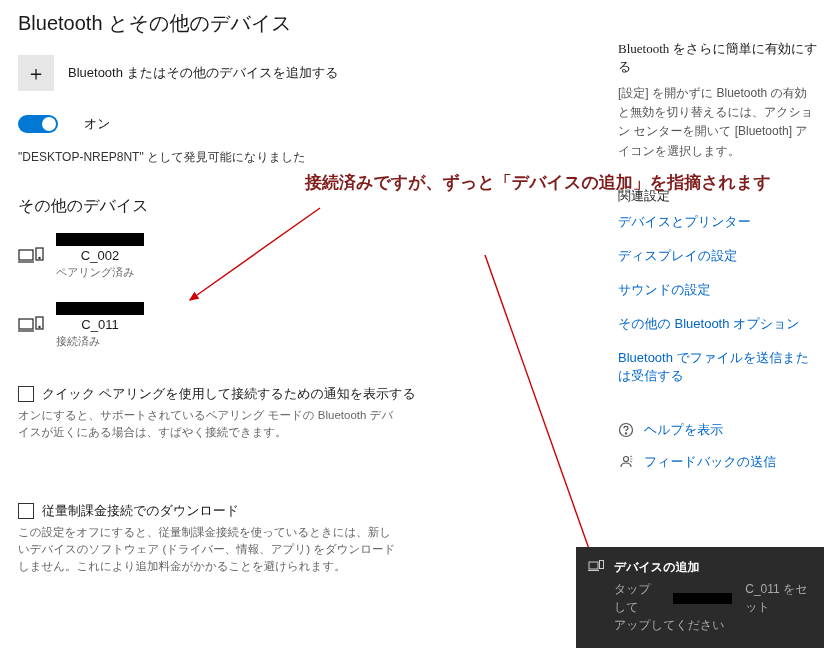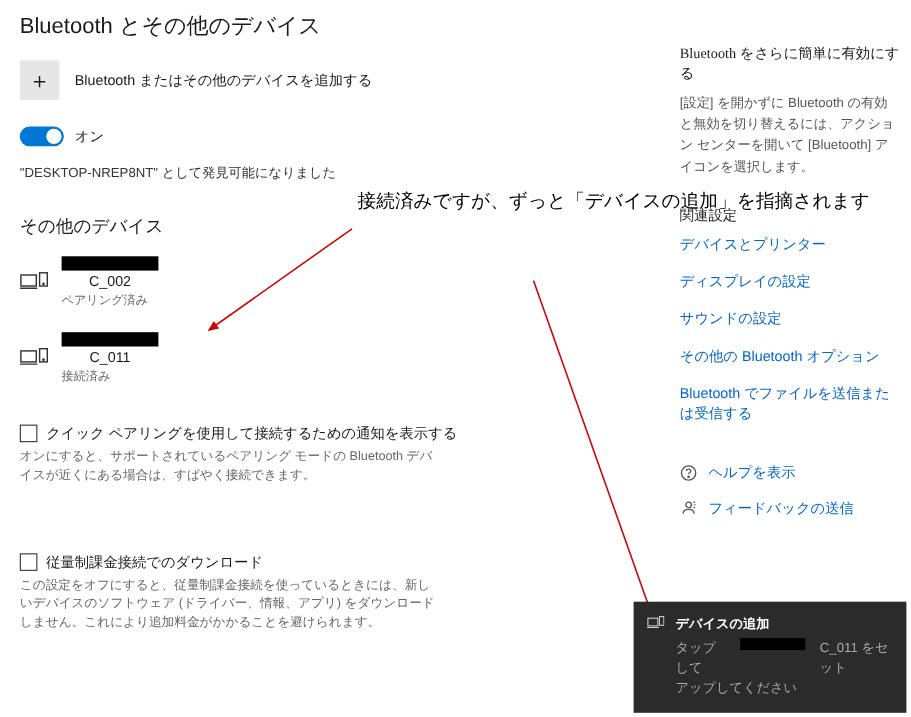--- a/index.html
+++ b/index.html
@@ -47,21 +47,21 @@
     font-size: 20px;
     cursor: pointer;
   }
   .section-label {
     font-size: 13px;
     margin-bottom: 6px;
   }
   .toggle-row {
     display: flex;
     align-items: center;
-    gap: 10px;
+    gap: 26px;
     margin-bottom: 16px;
   }
   .toggle {
     width: 40px;
     height: 18px;
     border-radius: 10px;
     background: #0078d4;
     position: relative;
     cursor: pointer;
   }
@@ -159,25 +159,25 @@
   }
   .icon-link .ico {
     width: 16px; height: 16px;
     display: flex; align-items: center; justify-content: center;
     color: #555;
   }
 
   
   .annot {
     position: absolute;
-    left: 325px;
+    left: 305px;
     top: 170px;
     font-size: 17px;
-    color: #000000;
-    font-weight: 400;
+    color: #7f1d1d;
+    font-weight: 700;
     line-height: 1.5;
     pointer-events: none;
   }
   .arrow1, .arrow2 {
     position: absolute;
     pointer-events: none;
   }
 
   
   .toast {
@@ -188,21 +188,21 @@
     background: #2b2b2b;
     color: #ddd;
     padding: 12px 14px 14px 38px;
     font-size: 12px;
   }
   .toast-title {
     color: #fff;
     font-weight: 600;
     margin-bottom: 4px;
   }
-  .toast-line { display: flex; gap: 13px; color:#aaa; line-height:1.5;}
+  .toast-line { display: flex; align-items: center; gap: 13px; color:#aaa; line-height:1.5;}
   .toast-icon {
     position: absolute;
     left: 12px;
     top: 12px;
     width: 16px;
     height: 16px;
     color: #ccc;
   }
   .redact-small {
     display: inline-block;

